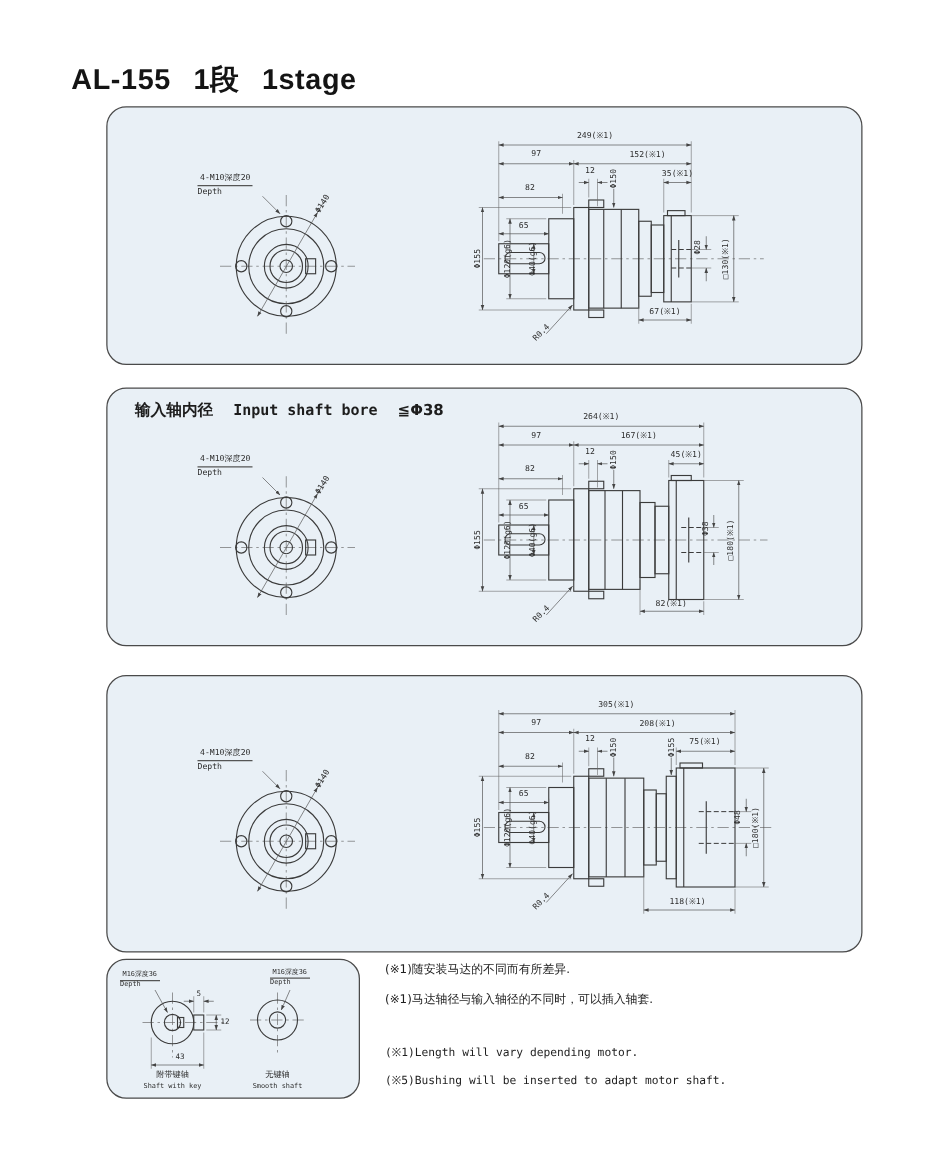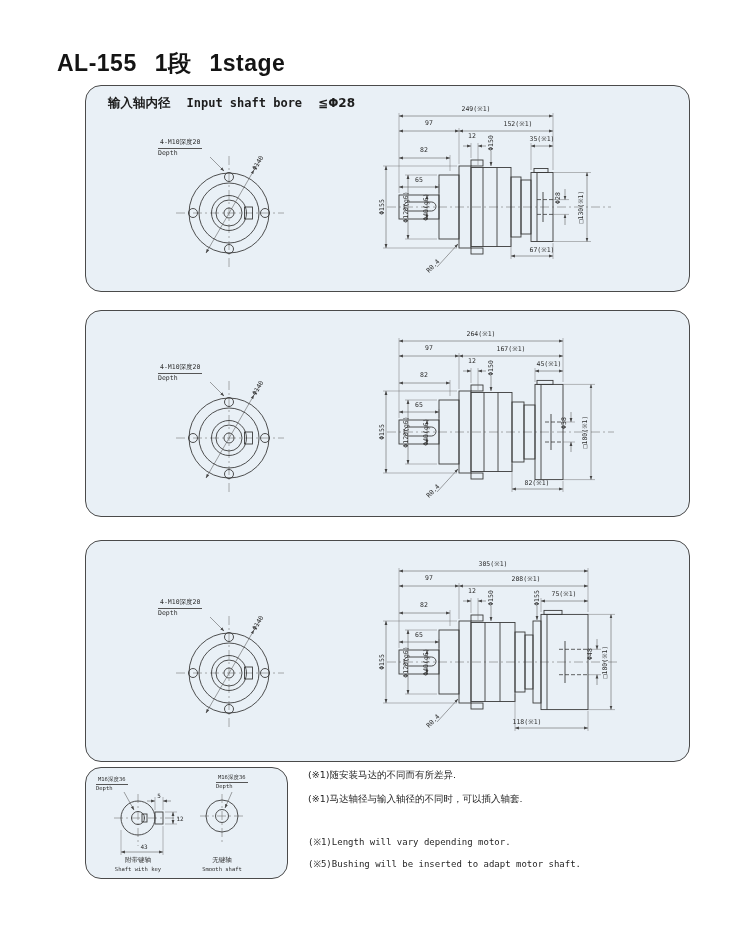--- a/index.html
+++ b/index.html
@@ -60,23 +60,20 @@
       <line class="dimline" x1="148" y1="64" x2="153" y2="55.5"></line>
     </g>
   </defs>
 </svg>
 
 <div class="page-title">
   <span>AL-155</span><span>1段</span><span>1stage</span>
 </div>
 
 <div class="panel" style="top:85px;height:207px">
-  <div class="panel-header">
-    <span class="cn">输入轴内径</span><span>Input shaft bore</span><span class="lim">≦Φ28</span>
-  </div>
   <svg style="left:20px;top:20px" width="240" height="170">
       <use href="#fv"></use>
     </svg>
   <div class="fvlabel" style="left:72px;top:52px">
     <div class="u">4-M10深度20</div>
     <div>Depth</div>
   </div>
   <div class="dim r60" style="left:172px;top:77px">Φ140</div>
 
   <svg style="left:293px;top:15px" width="250" height="190">
@@ -145,24 +142,27 @@
   <div class="dim" style="left:456px;top:52px">35(※1)</div>
   <div class="dim" style="left:338px;top:64px">82</div>
   <div class="dim rot" style="left:405px;top:57px">Φ150</div>
   <div class="dim" style="left:333px;top:94px">65</div>
   <div class="dim rot" style="left:296px;top:121px">Φ155</div>
   <div class="dim rot" style="left:320px;top:121px">Φ120(g6)</div>
   <div class="dim rot" style="left:340px;top:121px">Φ40(g6)</div>
   <div class="dim rot" style="left:472px;top:112px">Φ28</div>
   <div class="dim rot" style="left:494px;top:121px">□130(※1)</div>
   <div class="dim r45" style="left:347px;top:180px">R0.4</div>
-  <div class="dim" style="left:456px;top:163px">67(※1)</div>
+  <div class="dim" style="left:446px;top:163px">67(※1)</div>
 </div>
 
 <div class="panel" style="top:310px;height:207px">
+  <div class="panel-header">
+    <span class="cn">输入轴内径</span><span>Input shaft bore</span><span class="lim">≦Φ38</span>
+  </div>
   <svg style="left:20px;top:20px" width="240" height="170">
       <use href="#fv"></use>
     </svg>
   <div class="fvlabel" style="left:72px;top:52px">
     <div class="u">4-M10深度20</div>
     <div>Depth</div>
   </div>
   <div class="dim r60" style="left:172px;top:77px">Φ140</div>
 
   <svg style="left:293px;top:15px" width="250" height="190">
@@ -320,21 +320,21 @@
   <div class="dim" style="left:338px;top:64px">82</div>
   <div class="dim rot" style="left:405px;top:57px">Φ150</div>
   <div class="dim rot" style="left:451px;top:57px">Φ155</div>
   <div class="dim" style="left:333px;top:94px">65</div>
   <div class="dim rot" style="left:296px;top:121px">Φ155</div>
   <div class="dim rot" style="left:320px;top:121px">Φ120(g6)</div>
   <div class="dim rot" style="left:340px;top:121px">Φ40(g6)</div>
   <div class="dim rot" style="left:504px;top:113px">Φ48</div>
   <div class="dim rot" style="left:518px;top:121px">□180(※1)</div>
   <div class="dim r45" style="left:347px;top:180px">R0.4</div>
-  <div class="dim" style="left:441px;top:180px">118(※1)</div>
+  <div class="dim" style="left:464px;top:180px">118(※1)</div>
 </div>
 
 <div class="panel" style="top:767px;width:203px;height:112px">
   <svg style="left:0;top:0" width="203" height="112">
     <g>
       <line class="cl" x1="28" y1="50" x2="94" y2="50"></line>
       <line class="cl" x1="52" y1="26" x2="52" y2="78"></line>
       <circle cx="52" cy="50" r="17"></circle>
       <circle cx="52" cy="50" r="6.5"></circle>
       <rect x="56" y="46" width="5" height="8" fill="#e9f0f6"></rect>

